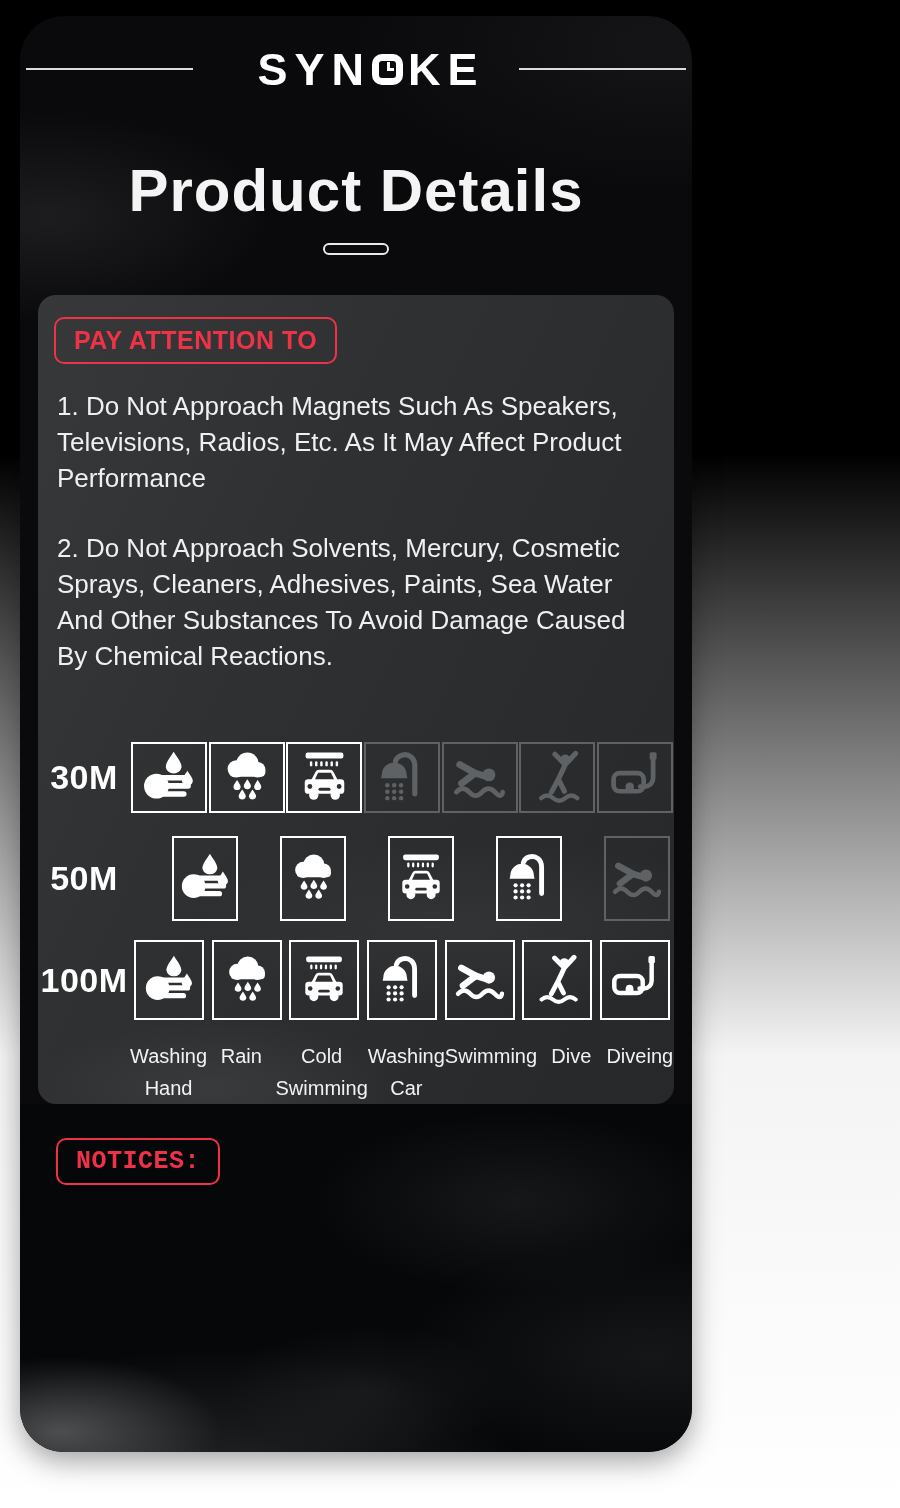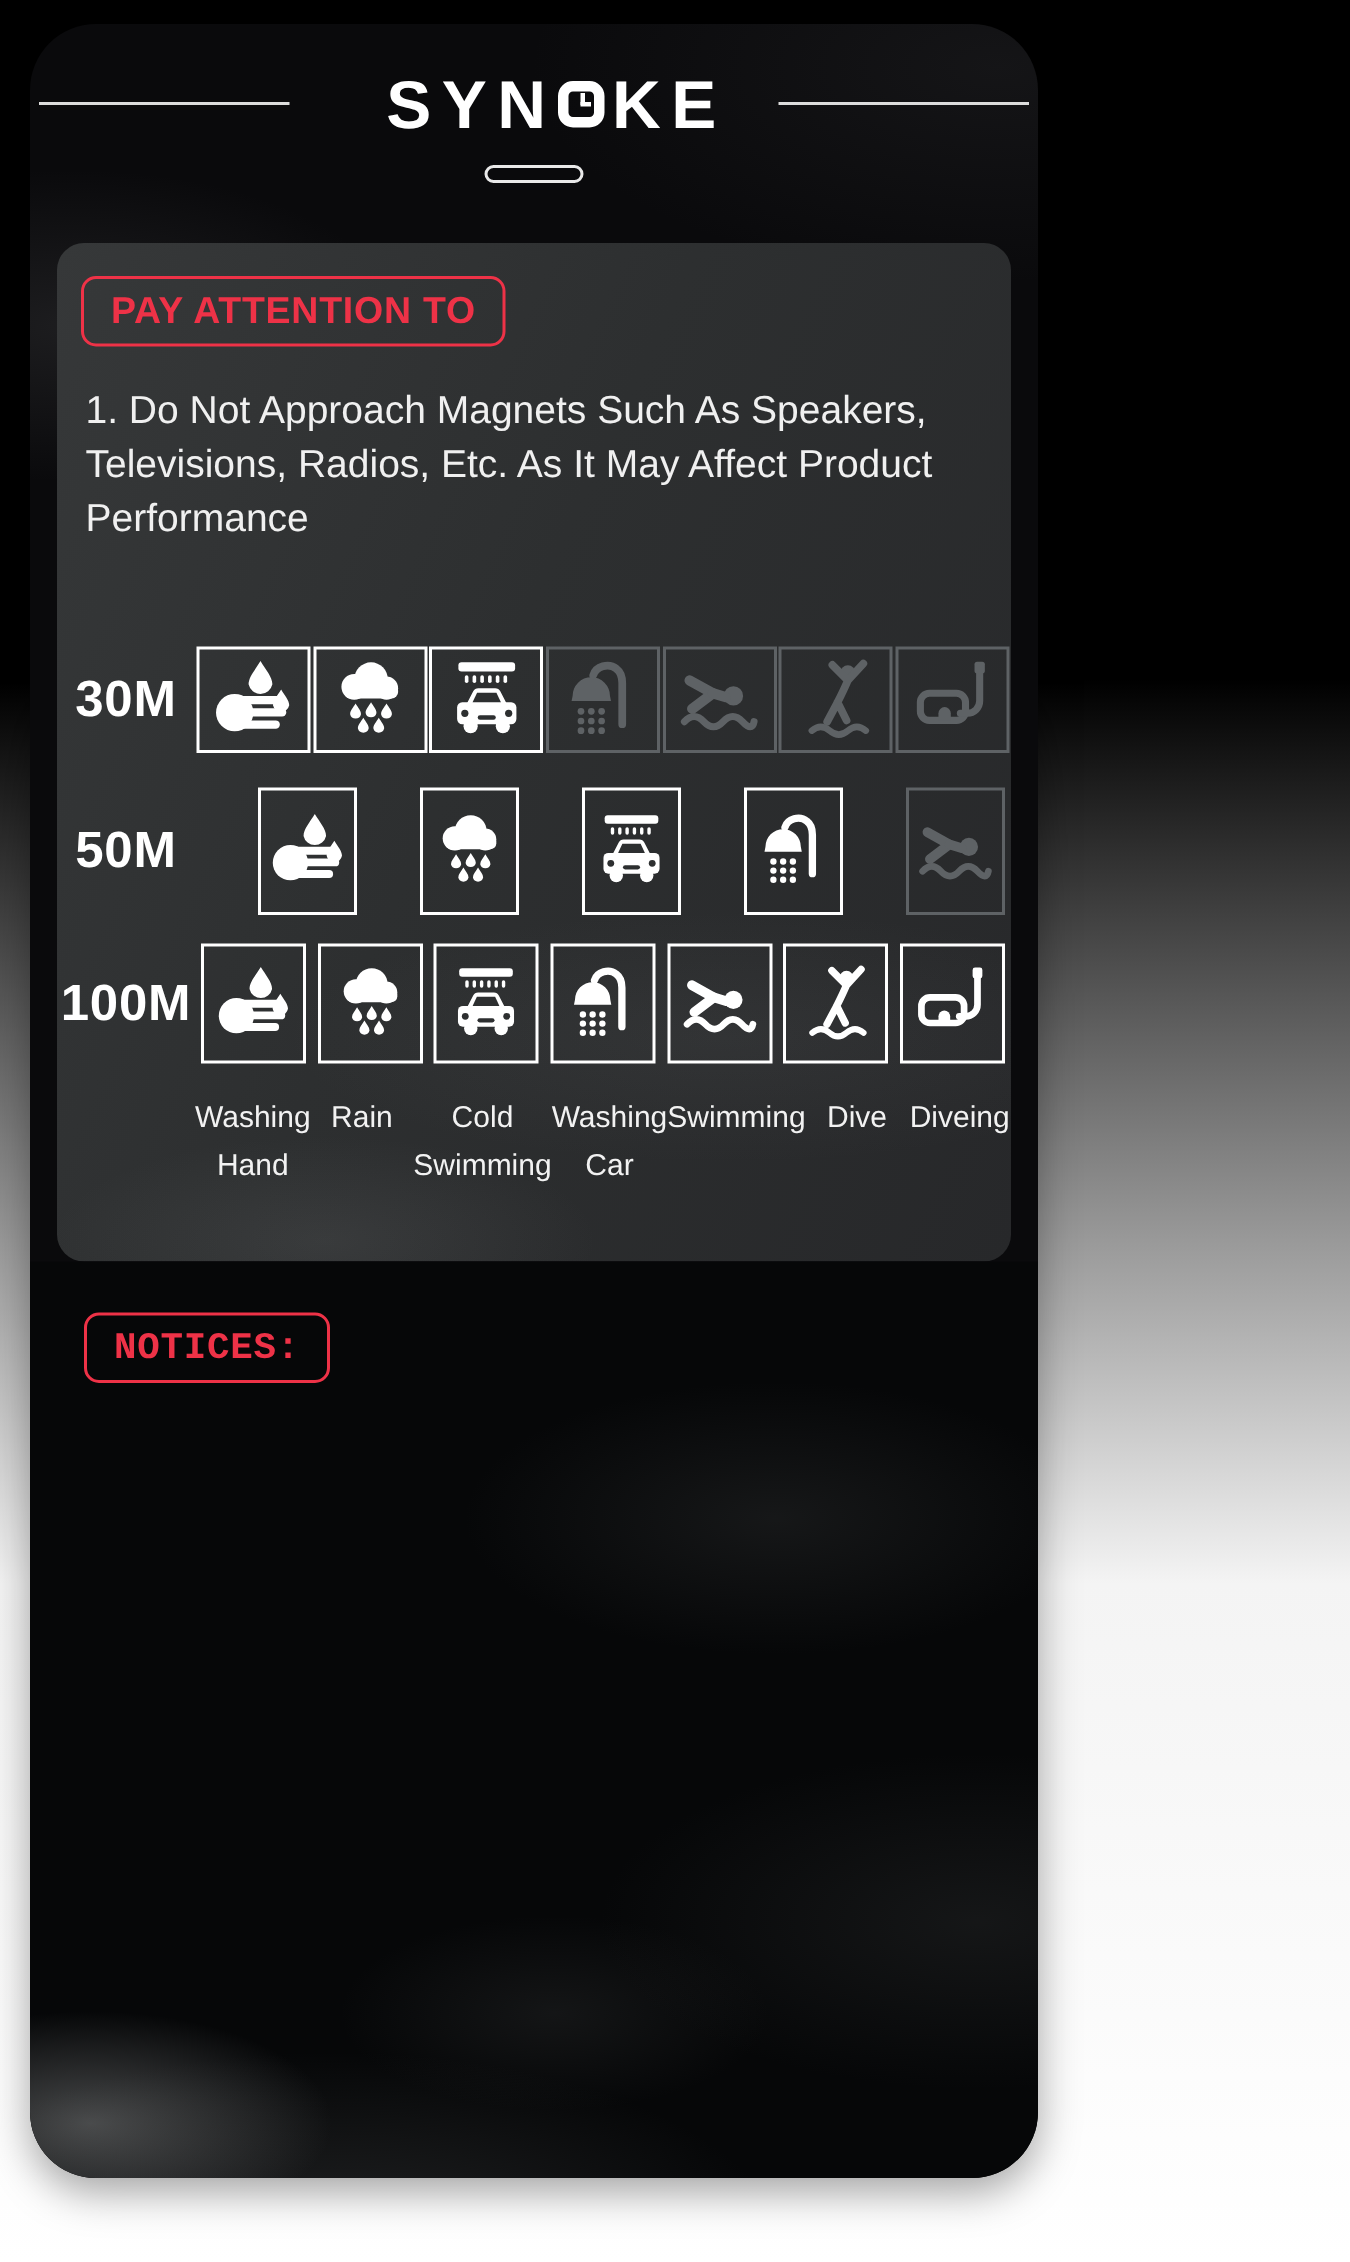--- a/index.html
+++ b/index.html
@@ -41,21 +41,20 @@
   .page-title{margin-top:64px;text-align:center;color:#f4f4f4;font-size:60px;font-weight:bold;letter-spacing:1px;}
   .title-pill{width:66px;height:12px;border:2px solid #e9e9e9;border-radius:7px;margin:18px auto 0;}
 
   
   .panel{
     margin:40px 18px 0;border-radius:18px;
     background:
       radial-gradient(260px 100px at 28% 98%,rgba(130,132,134,.15),transparent 70%),
       radial-gradient(420px 120px at 70% 78%,rgba(120,122,124,.10),transparent 70%),
       linear-gradient(115deg,#363839 0%,#2d2f30 45%,#27282a 100%);
-    padding-bottom:48px;
   }
   .badge{
     display:inline-block;margin:22px 0 0 16px;padding:7px 18px;
     border:2px solid var(--red);border-radius:10px;
     color:var(--red);font-size:25px;font-weight:bold;letter-spacing:.5px;
   }
   .att-item{color:#f0f0f0;font-size:26px;line-height:36px;margin:24px 18px 0 19px;font-weight:400;}
   .att-item + .att-item{margin-top:34px;}
   .badge.second{margin-top:46px;}
 
@@ -103,26 +102,28 @@
     <div class="card-top">
       <div class="logo-row">
         <div class="flank-line left"></div>
         <div class="logo">
           <span>SYN</span>
             <span class="logo-o"></span>
             <span>KE</span>
         </div>
         <div class="flank-line right"></div>
       </div>
+      <div class="page-title">Product Details</div>
       <div class="title-pill"></div>
     </div>
 
     <div class="panel">
       <span class="badge">PAY ATTENTION TO</span>
       <p class="att-item">1. Do Not Approach Magnets Such As Speakers, Televisions, Radios, Etc. As It May Affect Product Performance</p>
+      <p class="att-item">2. Do Not Approach Solvents, Mercury, Cosmetic Sprays, Cleaners, Adhesives, Paints, Sea Water And Other Substances To Avoid Damage Caused By Chemical Reactions.</p>
 
       <br>
 
       <div class="wp-grid">
           <div class="wp-row row-0">
             <div class="wp-depth">30M</div>
             <div class="wp-cell active">
   <svg viewBox="0 0 64 64" fill="currentColor" xmlns="http://www.w3.org/2000/svg">
     <circle cx="18" cy="42" r="14.5"></circle>
     <rect x="14" y="29" width="41" height="6.5" rx="3.2"></rect>

